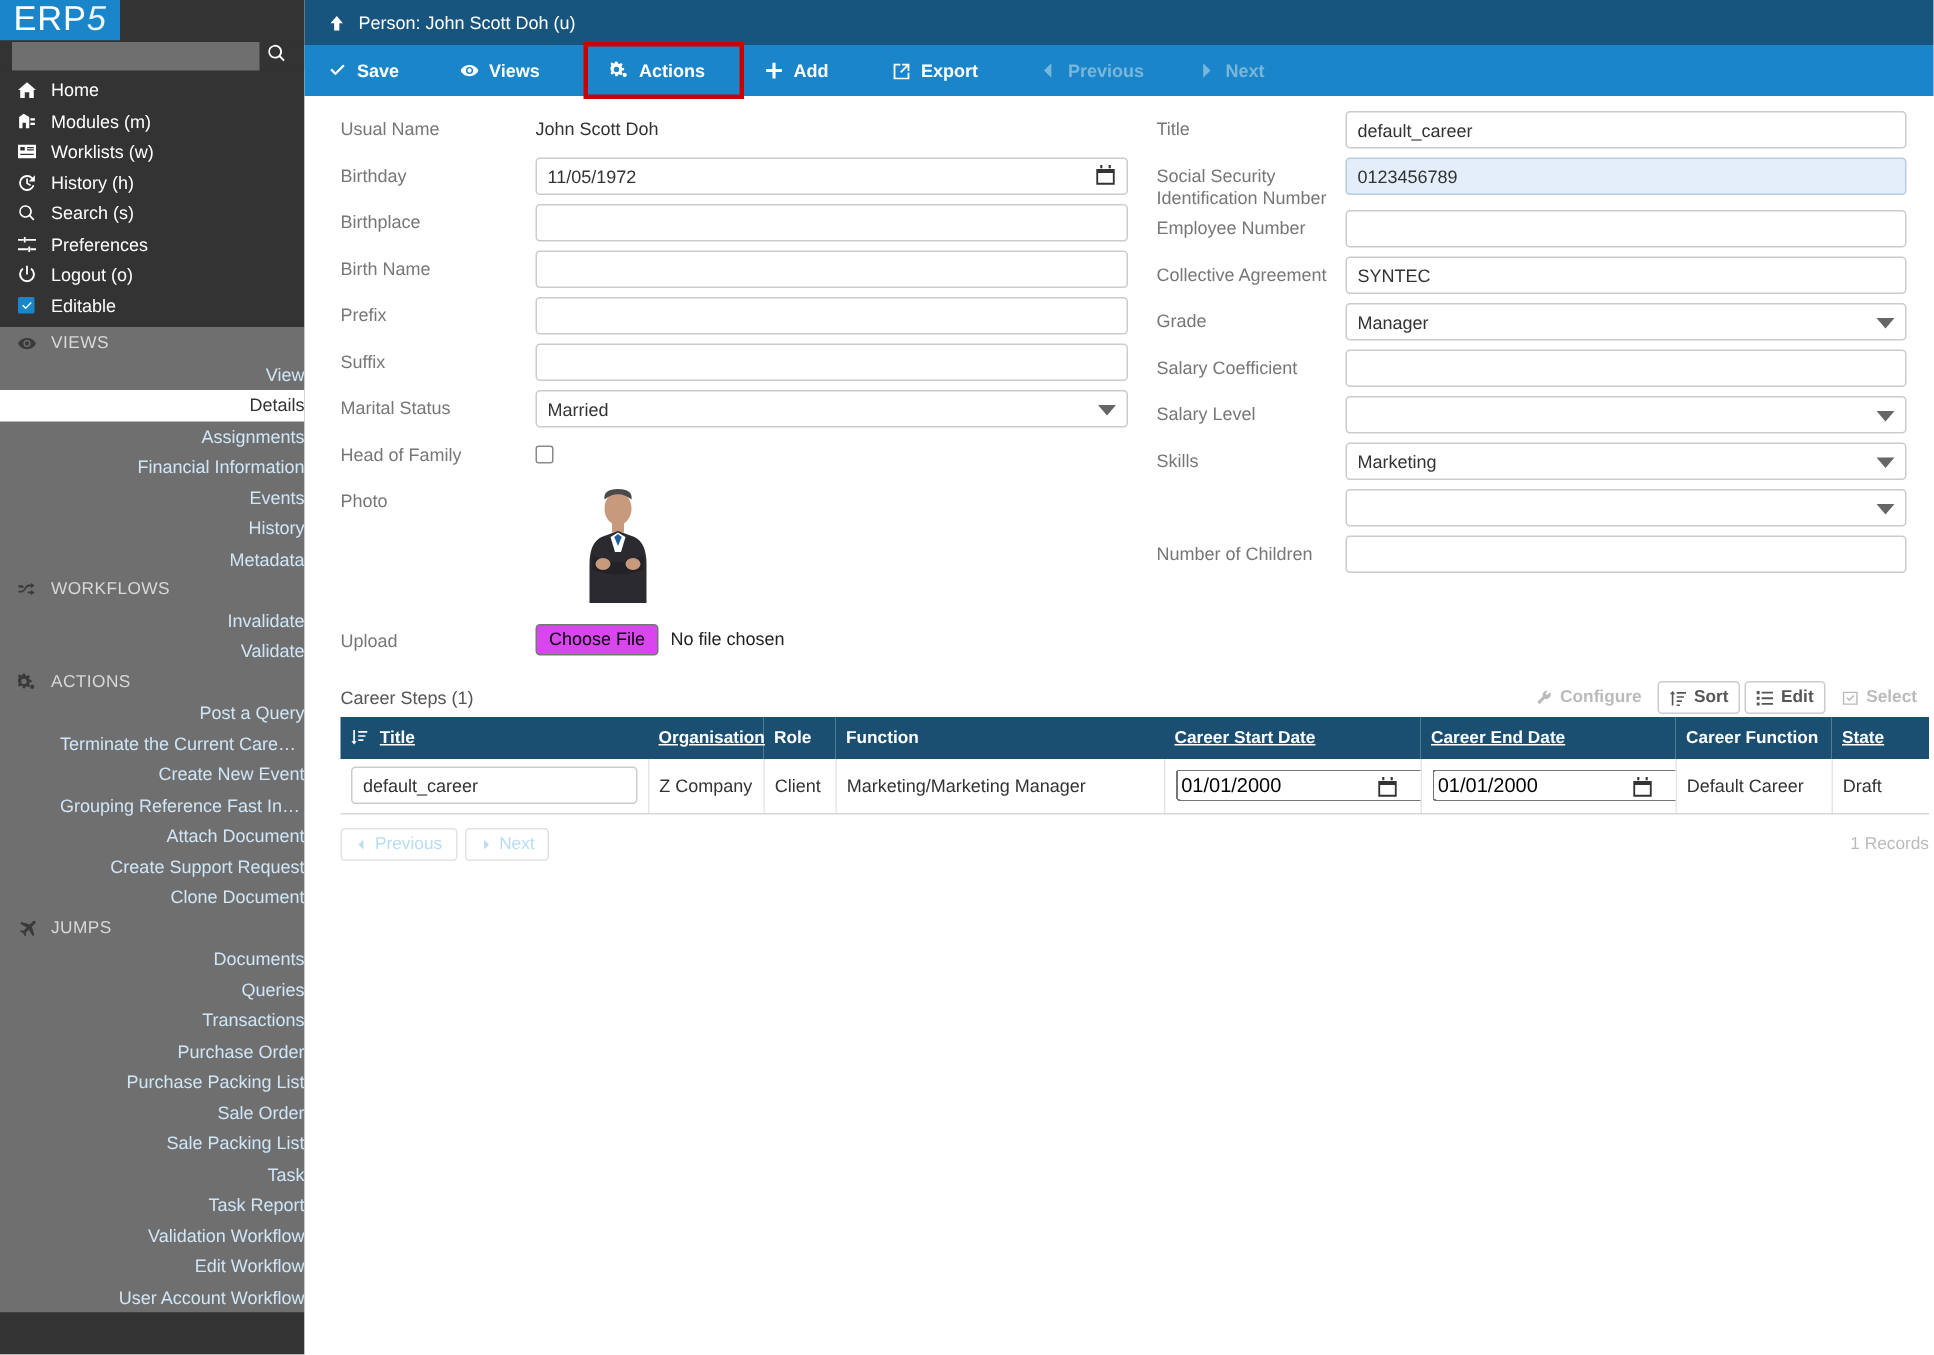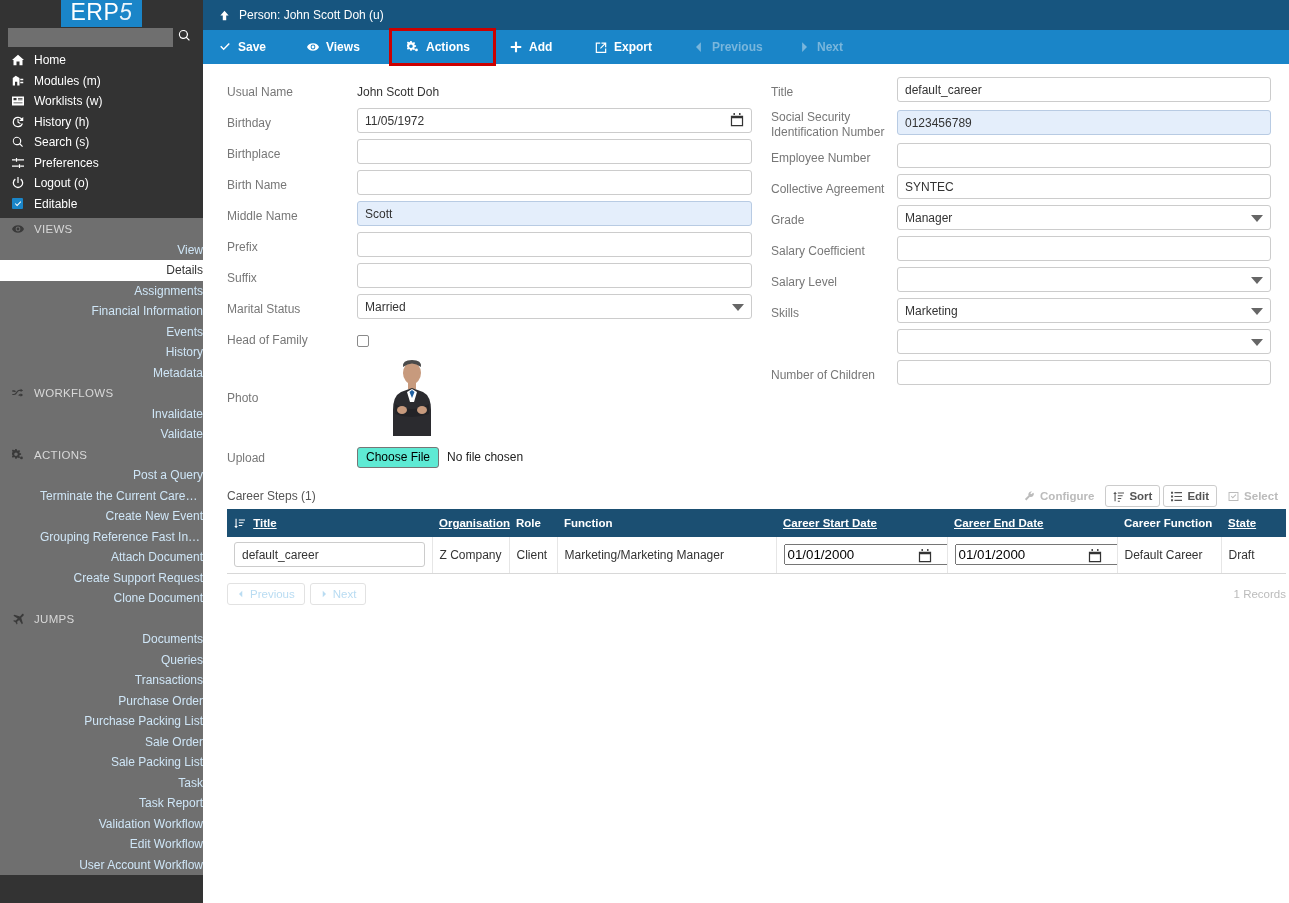--- a/index.html
+++ b/index.html
@@ -17,21 +17,21 @@
 
   
   #sidebar {
     width: 203px; min-width: 203px; height: 903px;
     background: #333333;
     display: flex; flex-direction: column;
     overflow: hidden;
   }
   .logo-bar {
     height: 30px; background: #333333;
-    display: flex; align-items: center; justify-content: center;
+    display: flex; align-items: center; 
     position: relative;
   }
   .logo-box {
     background: #1a85c8;
     padding: 1px 9px 3px 9px;
     display: inline-block;
     line-height: 1;
   }
   .logo-text {
     font-family: "Liberation Sans", sans-serif;
@@ -142,21 +142,21 @@
   .tb-next   { width: 90px; }
 
   
   .form-area {
     display: flex; padding: 10px 18px 0 24px;
     gap: 0;
   }
   .col-left { width: 525px; }
   .col-right { width: 500px; margin-left: 19px; }
 
-  .frow { display: flex; align-items: center; min-height: 31px; }
+  .frow { display: flex; align-items: flex-start; min-height: 31px; }
   .flabel {
     width: 130px; min-width: 130px;
     color: #777777; font-size: 12px;
     padding-top: 5px; line-height: 15px;
   }
   .col-right .flabel { width: 126px; min-width: 126px; }
   .fctl { flex: 1; }
   .static-val { color: #333333; font-size: 12px; padding-top: 5px; display:block; }
 
   input.tfield, .selectbox {
@@ -199,21 +199,21 @@
   .photo-wrap { padding-left: 26px; padding-top: 2px; }
   .photo-img {
     width: 58px; height: 78px; display: block;
     background: #ffffff;
   }
 
   .upload-row { min-height: 34px; align-items: center; }
   .file-ctl { display: flex; align-items: center; padding-top: 2px; }
   .choose-file {
     border: 1px solid #767676; border-radius: 3px;
-    background: #5eead4; color: #000000;
+    background: #d946ef; color: #000000;
     font-size: 12px; font-family: "Liberation Sans", sans-serif;
     padding: 2px 8px; cursor: pointer; line-height: 15px;
   }
   .file-name { margin-left: 8px; color: #222222; font-size: 12px; }
 
   
   .listbox { margin: 12px 18px 0 24px; }
   .lb-head {
     display: flex; align-items: center; justify-content: space-between;
     height: 24px; padding-bottom: 2px;
@@ -546,24 +546,20 @@
         <div class="frow">
           <div class="flabel">Birthplace</div>
           <div class="fctl"><input class="tfield" type="text" style=""></div>
         </div>
 
         <div class="frow">
           <div class="flabel">Birth Name</div>
           <div class="fctl"><input class="tfield" type="text" style=""></div>
         </div>
 
-        <div class="frow">
-          <div class="flabel">Middle Name</div>
-          <div class="fctl"><input class="tfield modified" type="text" value="Scott" style=""></div>
-        </div>
 
         <div class="frow">
           <div class="flabel">Prefix</div>
           <div class="fctl"><input class="tfield" type="text" style=""></div>
         </div>
 
         <div class="frow">
           <div class="flabel">Suffix</div>
           <div class="fctl"><input class="tfield" type="text" style=""></div>
         </div>

